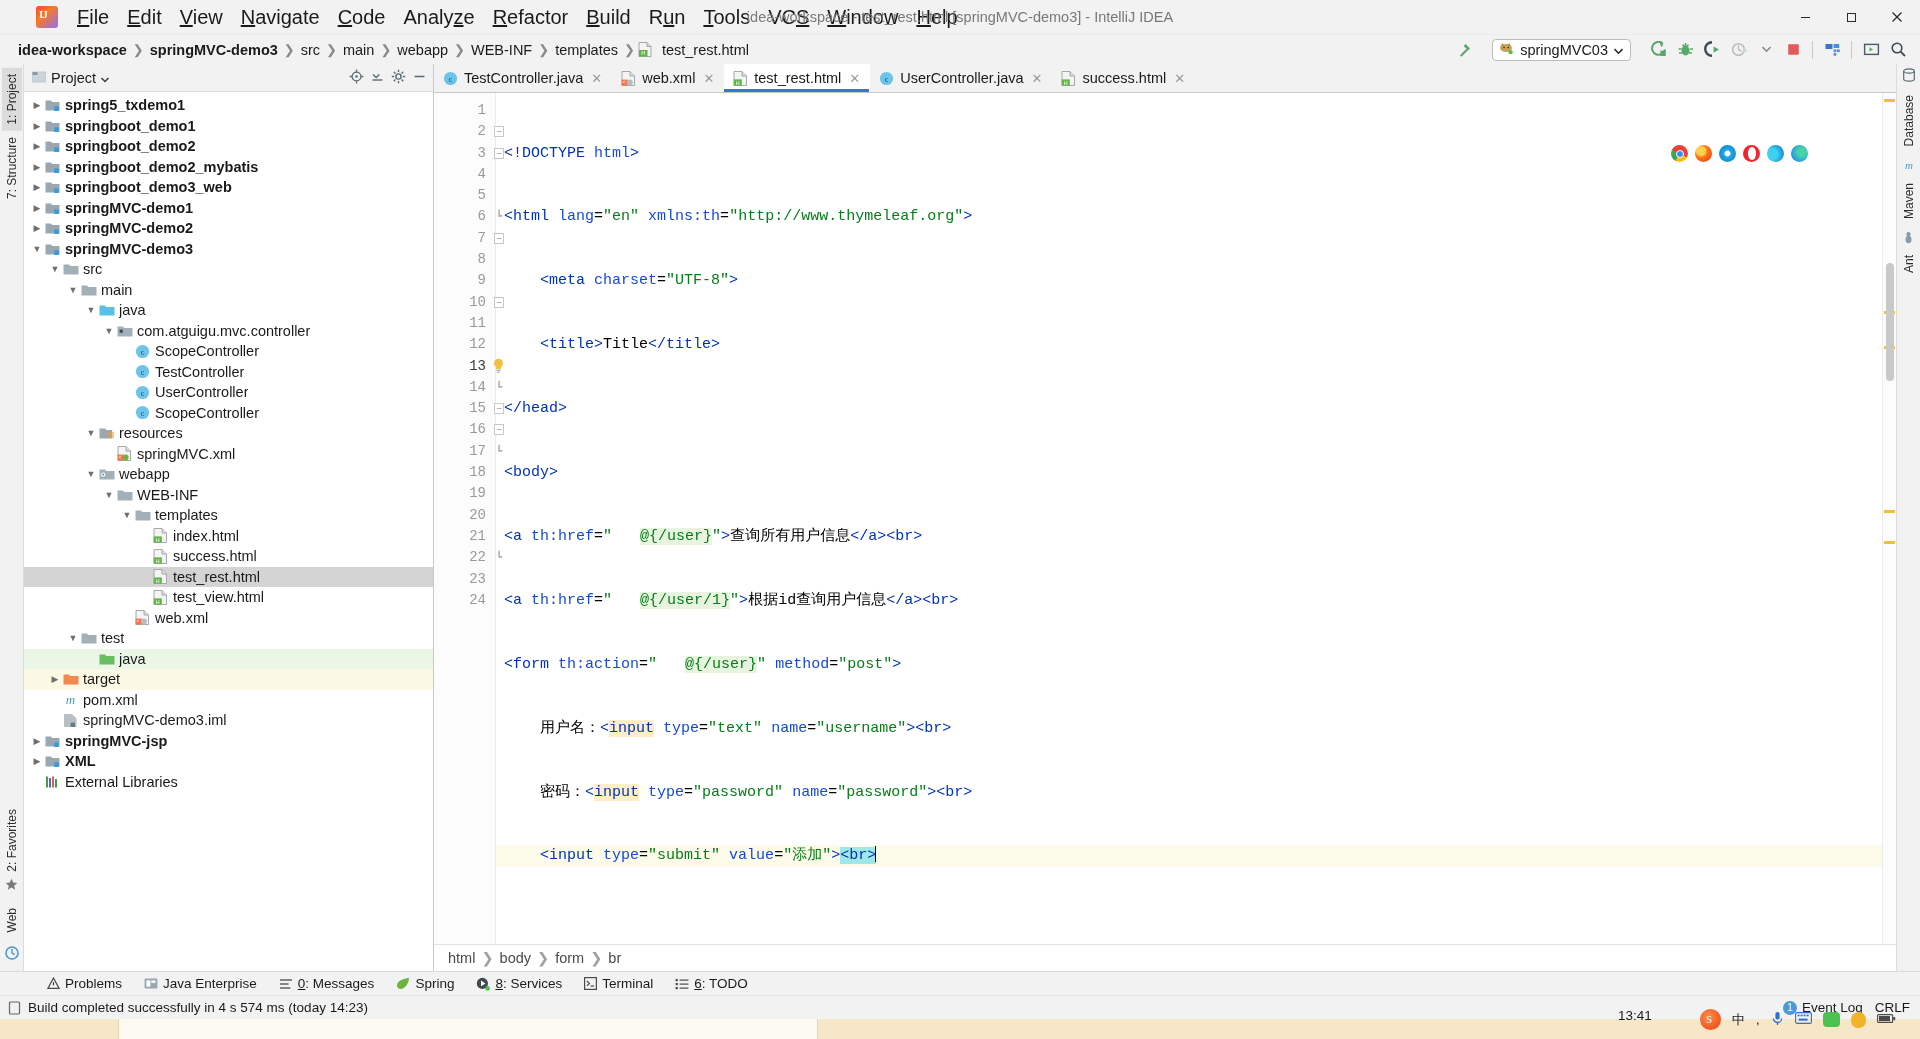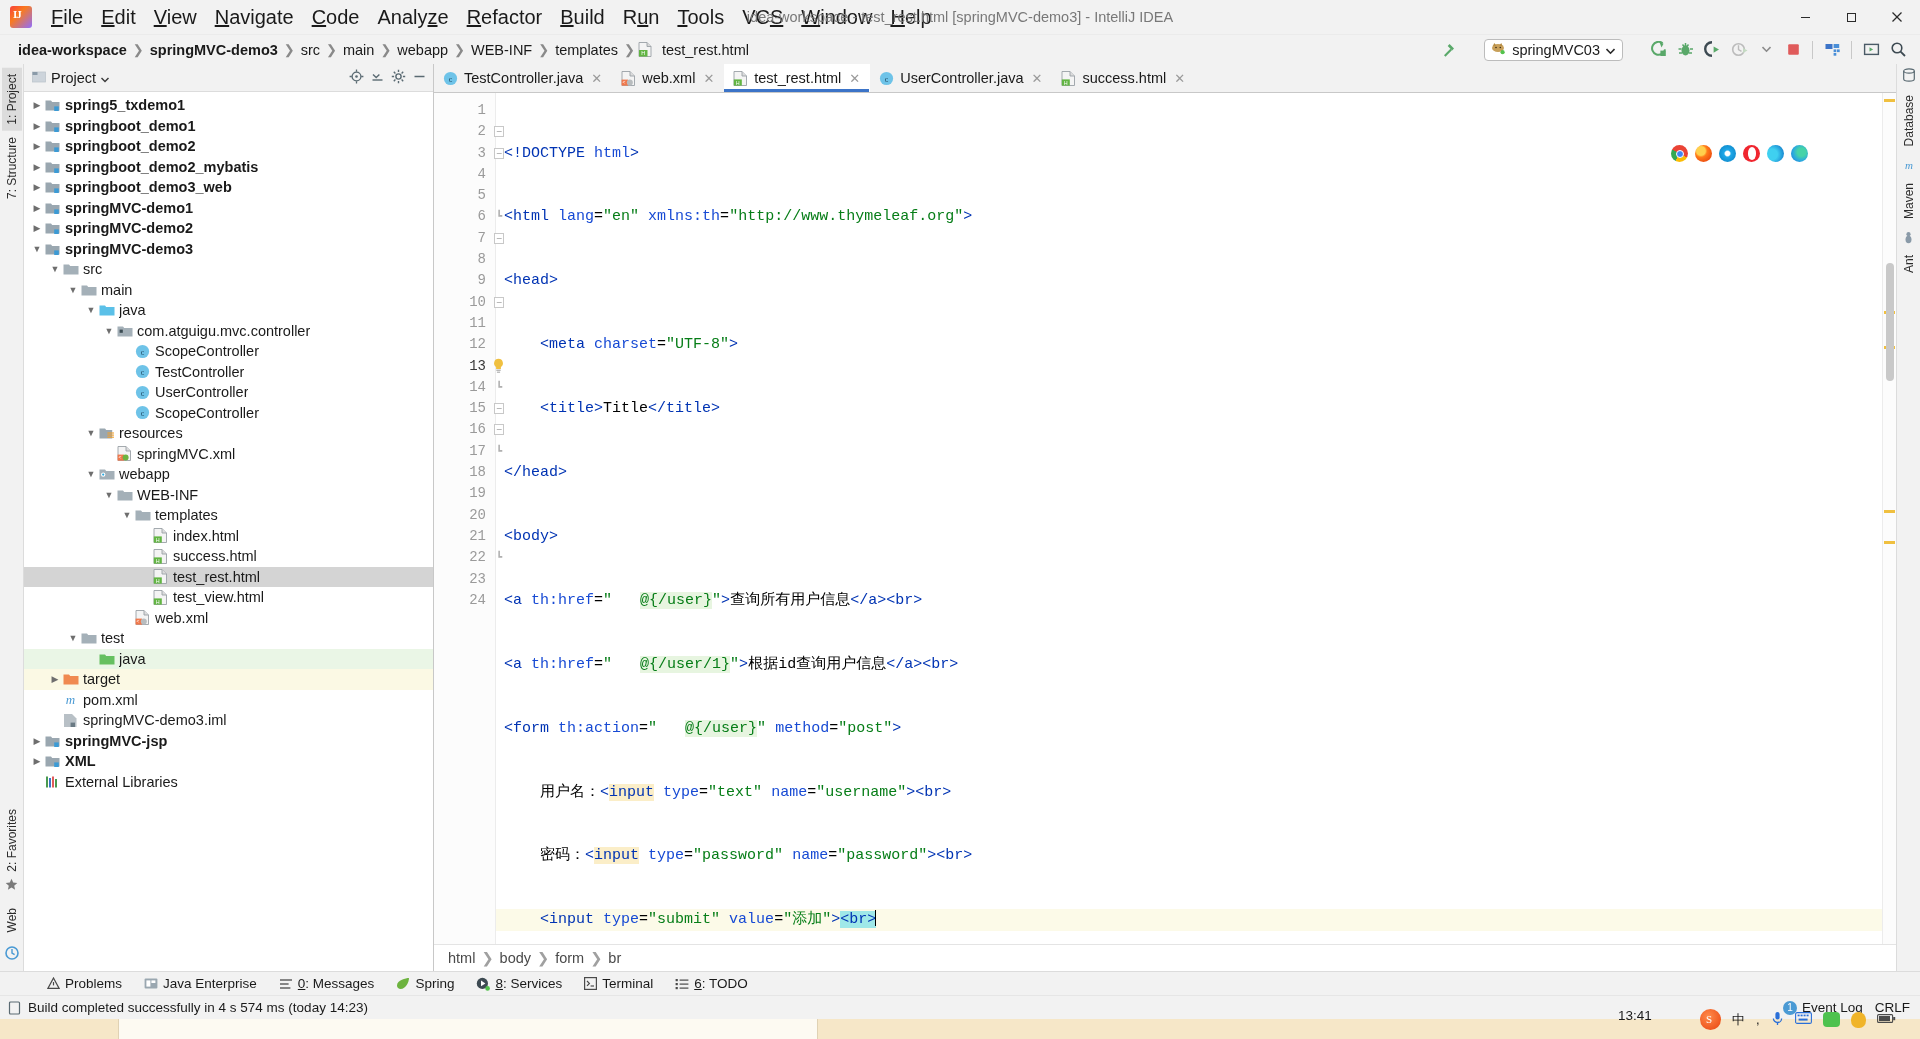--- a/index.html
+++ b/index.html
@@ -7,21 +7,21 @@
   body {
     width:1920px; height:1039px; overflow:hidden;
     font-family:"Liberation Sans", sans-serif;
     font-size:14.5px; color:#1a1a1a;
     background:#f2f2f2; position:relative;
   }
   .ide { width:1920px; height:1019px; display:flex; flex-direction:column; background:#f2f2f2; }
 
   
   .titlebar { height:35px; background:#f2f2f2; display:flex; align-items:center; position:relative;
-              border-bottom:1px solid #ebebeb; }
+              border-bottom:1px solid #ebebeb;padding-left:26px; }
   .logo { width:22px; height:22px; margin:0 10px 0 10px; flex:none; position:relative; }
   .logo .sq { position:absolute; inset:0; border-radius:3px;
               background:linear-gradient(135deg,#f9423a 0%,#f97a1f 38%,#8f6dff 100%); }
   .logo .ij { position:absolute; left:3px; top:2px; color:#fff; font-size:11px; font-weight:bold;
               font-family:"Liberation Serif", serif; letter-spacing:-1px; }
   .menubar { display:flex; align-items:center; gap:0px; }
   .menubar .mi { padding:3px 9px; font-size:20px; color:#1a1a1a; white-space:nowrap; cursor:default; }
   .menubar .mi u { text-decoration:underline; }
   .win-title { position:absolute; left:0; right:0; text-align:center; color:#787878; font-size:14.5px;
                pointer-events:none; }
@@ -31,21 +31,21 @@
   
   .navrow { height:29px; background:#f2f2f2; display:flex; align-items:center; padding:0 6px 0 14px;
             position:relative; }
   .crumbs { display:flex; align-items:center; gap:0; font-size:14.5px; }
   .crumbs .c { padding:0 4px; white-space:nowrap; }
   .crumbs .c.b { font-weight:bold; }
   .crumbs .sep { color:#8a8a8a; padding:0 2px; font-size:13px; }
   .tbr { margin-left:auto; display:flex; align-items:center; gap:3px; padding-right:4px; }
   .tbr .ic { width:24px; height:22px; display:flex; align-items:center; justify-content:center; }
   .runcfg { display:flex; align-items:center; gap:6px; height:22px; padding:0 7px 0 6px;
-            border:1px solid #bcbcbc; border-radius:4px; background:#fff; margin:0 20px; }
+            border:1px solid #bcbcbc; border-radius:4px; background:#fff; margin:0 12px; }
   .runcfg .nm { font-size:14.5px; }
   .tbsep { width:1px; height:18px; background:#c8c8c8; margin:0 4px; }
 
   
   .main { flex:1; display:flex; min-height:0; }
 
   
   .rail { width:24px; background:#f2f2f2; display:flex; flex-direction:column; align-items:center;
           border-right:1px solid #dcdcdc; padding-top:4px; position:relative; }
   .vtab { writing-mode:vertical-rl; text-orientation:mixed; transform:rotate(180deg);
@@ -815,21 +815,20 @@
             <div class="gln">19</div>
             <div class="gln">20</div>
             <div class="gln">21</div>
             <div class="gln">22<span class="fold" style="border: none; background: none; color: rgb(176, 176, 176);">┗</span></div>
             <div class="gln">23</div>
             <div class="gln">24</div>
           </div>
         <div class="code">
           <div class="cl"><span class="tag">&lt;!DOCTYPE</span> <span class="attr">html</span><span class="tag">&gt;</span></div>
           <div class="cl"><span class="tag">&lt;html</span> <span class="attr">lang</span>=<span class="str">"en"</span> <span class="attr">xmlns:th</span>=<span class="str">"http://www.thymeleaf.org"</span><span class="tag">&gt;</span></div>
-          <div class="cl"><span class="tag">&lt;head&gt;</span></div>
           <div class="cl">    <span class="tag">&lt;meta</span> <span class="attr">charset</span>=<span class="str">"UTF-8"</span><span class="tag">&gt;</span></div>
           <div class="cl">    <span class="tag">&lt;title&gt;</span><span class="txt">Title</span><span class="tag">&lt;/title&gt;</span></div>
           <div class="cl"><span class="tag">&lt;/head&gt;</span></div>
           <div class="cl"><span class="tag">&lt;body&gt;</span></div>
           <div class="cl"><span class="tag">&lt;a</span> <span class="attr">th:href</span>=<span class="str">"<span class="hl-green">@{/user}</span>"</span><span class="tag">&gt;</span><span class="txt">查询所有用户信息</span><span class="tag">&lt;/a&gt;&lt;br&gt;</span></div>
           <div class="cl"><span class="tag">&lt;a</span> <span class="attr">th:href</span>=<span class="str">"<span class="hl-green">@{/user/1}</span>"</span><span class="tag">&gt;</span><span class="txt">根据id查询用户信息</span><span class="tag">&lt;/a&gt;&lt;br&gt;</span></div>
           <div class="cl"><span class="tag">&lt;form</span> <span class="attr">th:action</span>=<span class="str">"<span class="hl-green">@{/user}</span>"</span> <span class="attr">method</span>=<span class="str">"post"</span><span class="tag">&gt;</span></div>
           <div class="cl">    <span class="txt">用户名：</span><span class="tag">&lt;<span class="hl-tan">input</span></span> <span class="attr">type</span>=<span class="str">"text"</span> <span class="attr">name</span>=<span class="str">"username"</span><span class="tag">&gt;&lt;br&gt;</span></div>
           <div class="cl">    <span class="txt">密码：</span><span class="tag">&lt;<span class="hl-tan">input</span></span> <span class="attr">type</span>=<span class="str">"password"</span> <span class="attr">name</span>=<span class="str">"password"</span><span class="tag">&gt;&lt;br&gt;</span></div>
           <div class="cl cur">    <span class="tag">&lt;input</span> <span class="attr">type</span>=<span class="str">"submit"</span> <span class="attr">value</span>=<span class="str">"添加"</span><span class="tag">&gt;</span><span class="hl-cyan"><span class="tag">&lt;br&gt;</span></span><span class="caret"></span></div>

